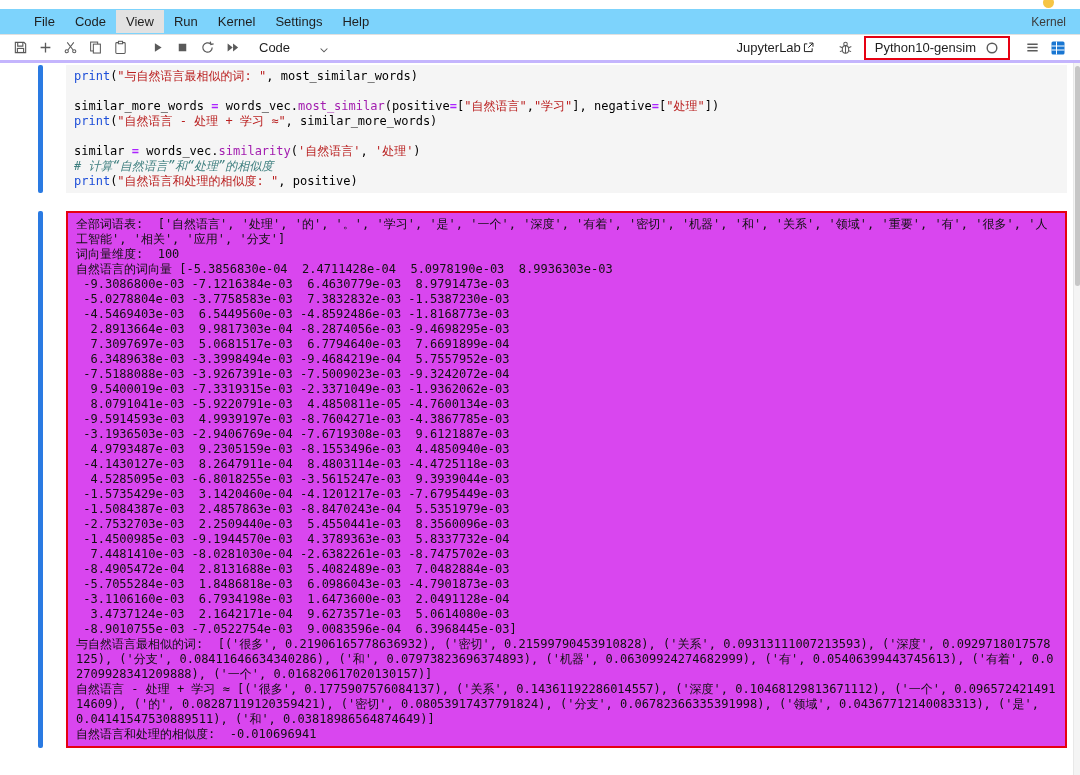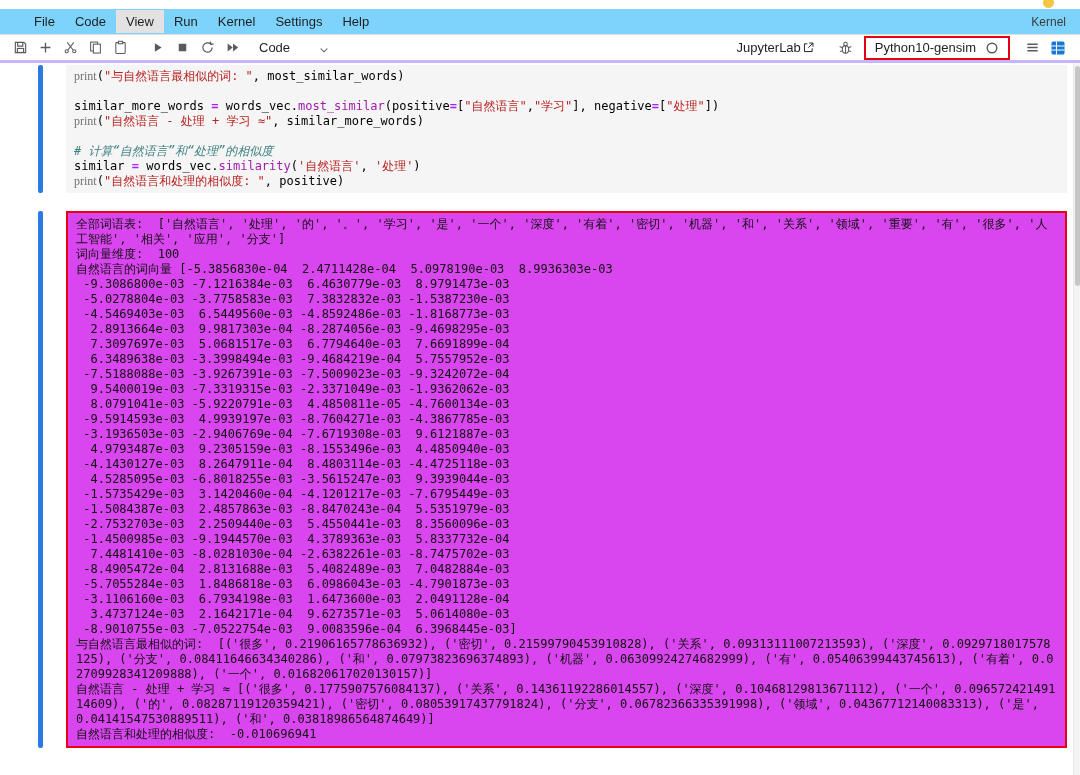--- a/index.html
+++ b/index.html
@@ -32,21 +32,21 @@
   .kernel-status { display:flex; align-items:center; color:#5a5a5a; cursor:pointer; }
 
   
   .notebook { position:relative; height:712px; padding:2px 13px 0 38px; background:#fff; overflow:hidden; }
   .cell { display:flex; align-items:stretch; }
   .cell + .cell { margin-top:18px; }
   .collapser { width:5px; border-radius:2px; background:var(--collapser); margin-right:23px; flex:none; cursor:pointer; }
   .input-area { flex:1; background:#f5f5f5; padding:4px 8px; overflow:hidden; }
   .code-line { font:12px/15px "DejaVu Sans Mono",monospace; white-space:pre; color:#000; }
   .tok-plain { color:#000; }
-  .tok-builtin { color:#737373;font-family:Liberation Serif, serif; }
+  .tok-builtin { color:#1d4ed8; }
   .tok-string { color:#ba2121; }
   .tok-comment { color:#408080; font-style:italic; }
   .tok-op { color:#aa22ff; font-weight:bold; }
   .tok-property { color:#a21caf; }
 
   .output-area { flex:1; background:#d946ef; border:2px solid var(--annotation); padding:4px 8px; overflow:hidden; }
   .output-pre { margin:0; font:12px/15px "DejaVu Sans Mono",monospace; color:#111; white-space:pre-wrap; word-break:break-all; }
 
   
   .scrollbar { position:absolute; right:0; top:0; bottom:0; width:7px; background:#f4f4f4; border-left:1px solid #e8e8e8; }
@@ -176,22 +176,22 @@
 
     <div class="cell">
       <div class="collapser"></div>
       <div class="input-area">
         <div>
             <div class="code-line"><span class="tok-builtin">print</span><span class="tok-plain">(</span><span class="tok-string">"与自然语言最相似的词: "</span><span class="tok-plain">, most_similar_words)</span></div>
             <div class="code-line">&nbsp;</div>
             <div class="code-line"><span class="tok-plain">similar_more_words </span><span class="tok-op">=</span><span class="tok-plain"> words_vec.</span><span class="tok-property">most_similar</span><span class="tok-plain">(positive</span><span class="tok-op">=</span><span class="tok-plain">[</span><span class="tok-string">"自然语言"</span><span class="tok-plain">,</span><span class="tok-string">"学习"</span><span class="tok-plain">], negative</span><span class="tok-op">=</span><span class="tok-plain">[</span><span class="tok-string">"处理"</span><span class="tok-plain">])</span></div>
             <div class="code-line"><span class="tok-builtin">print</span><span class="tok-plain">(</span><span class="tok-string">"自然语言 - 处理 + 学习 ≈"</span><span class="tok-plain">, similar_more_words)</span></div>
             <div class="code-line">&nbsp;</div>
+            <div class="code-line"><span class="tok-plain">similar </span><span class="tok-op">=</span><span class="tok-plain"> words_vec.</span><span class="tok-property">similarity</span><span class="tok-plain">(</span><span class="tok-string">'自然语言'</span><span class="tok-plain">, </span><span class="tok-string">'处理'</span><span class="tok-plain">)</span></div>
             <div class="code-line"><span class="tok-comment"># 计算“自然语言”和“处理”的相似度</span></div>
-            <div class="code-line"><span class="tok-plain">similar </span><span class="tok-op">=</span><span class="tok-plain"> words_vec.</span><span class="tok-property">similarity</span><span class="tok-plain">(</span><span class="tok-string">'自然语言'</span><span class="tok-plain">, </span><span class="tok-string">'处理'</span><span class="tok-plain">)</span></div>
             <div class="code-line"><span class="tok-builtin">print</span><span class="tok-plain">(</span><span class="tok-string">"自然语言和处理的相似度: "</span><span class="tok-plain">, positive)</span></div>
           </div>
       </div>
     </div>
 
     <div class="cell">
       <div class="collapser"></div>
       <div class="output-area">
         <pre class="output-pre">全部词语表:  ['自然语言', '处理', '的', '。', '学习', '是', '一个', '深度', '有着', '密切', '机器', '和', '关系', '领域', '重要', '有', '很多', '人工智能', '相关', '应用', '分支']
 词向量维度:  100

